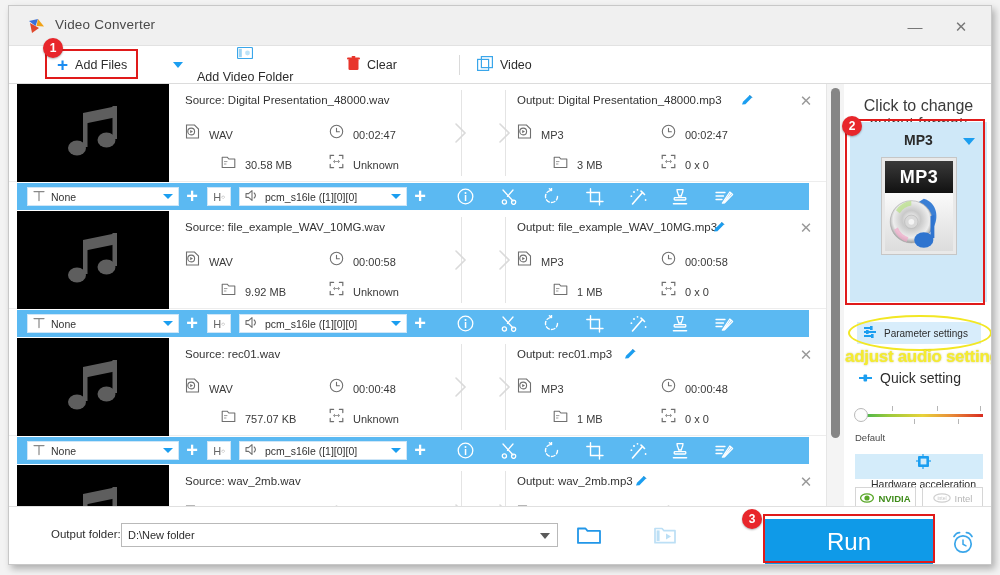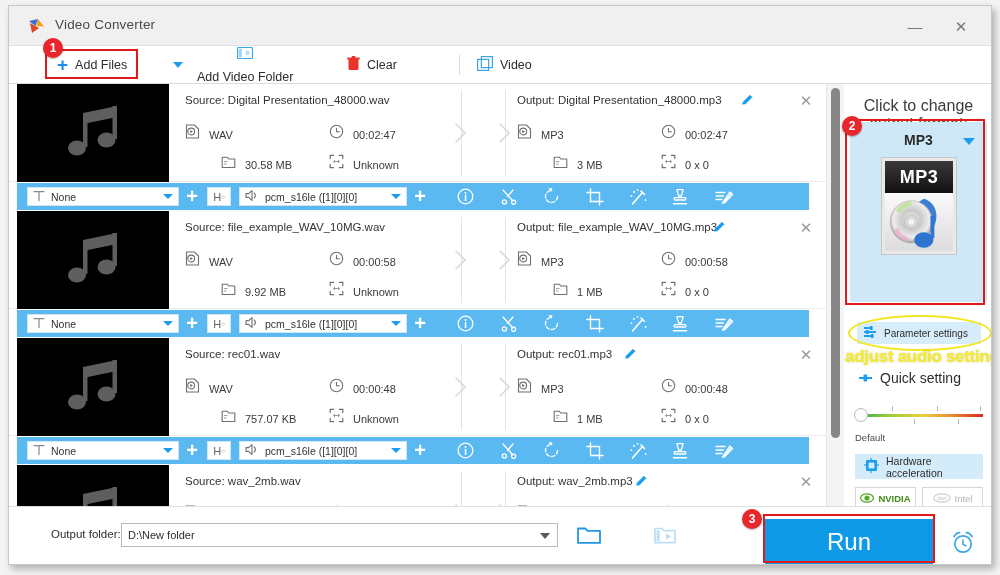--- a/index.html
+++ b/index.html
@@ -305,21 +305,21 @@
     position: absolute; left: 1px; top: 28px;
     font-size: 9.5px; color: #4a4a4a;
   }
 
   .hw-btn {
     position: absolute; left: 11px; top: 370px;
     width: 128px; height: 25px;
     background: #d4ecfa;
     display: flex; align-items: center; gap: 7px;
     padding-left: 9px;
-    font-size: 10.5px; color: #2d2d2d;
+    font-size: 10.5px; color: #2d2d2d; flex-direction: column;
   }
   .gpu-row { position: absolute; left: 11px; top: 403px; display: flex; gap: 6px; }
   .gpu {
     width: 61px; height: 23px;
     border: 1px solid #d6d6d6; background: #fff;
     display: flex; align-items: center; justify-content: center; gap: 4px;
     font-size: 9.5px;
   }
   .gpu-nv { color: #3f8c1a; font-weight: bold; }
   .gpu-in { color: #b6b6b6; }

